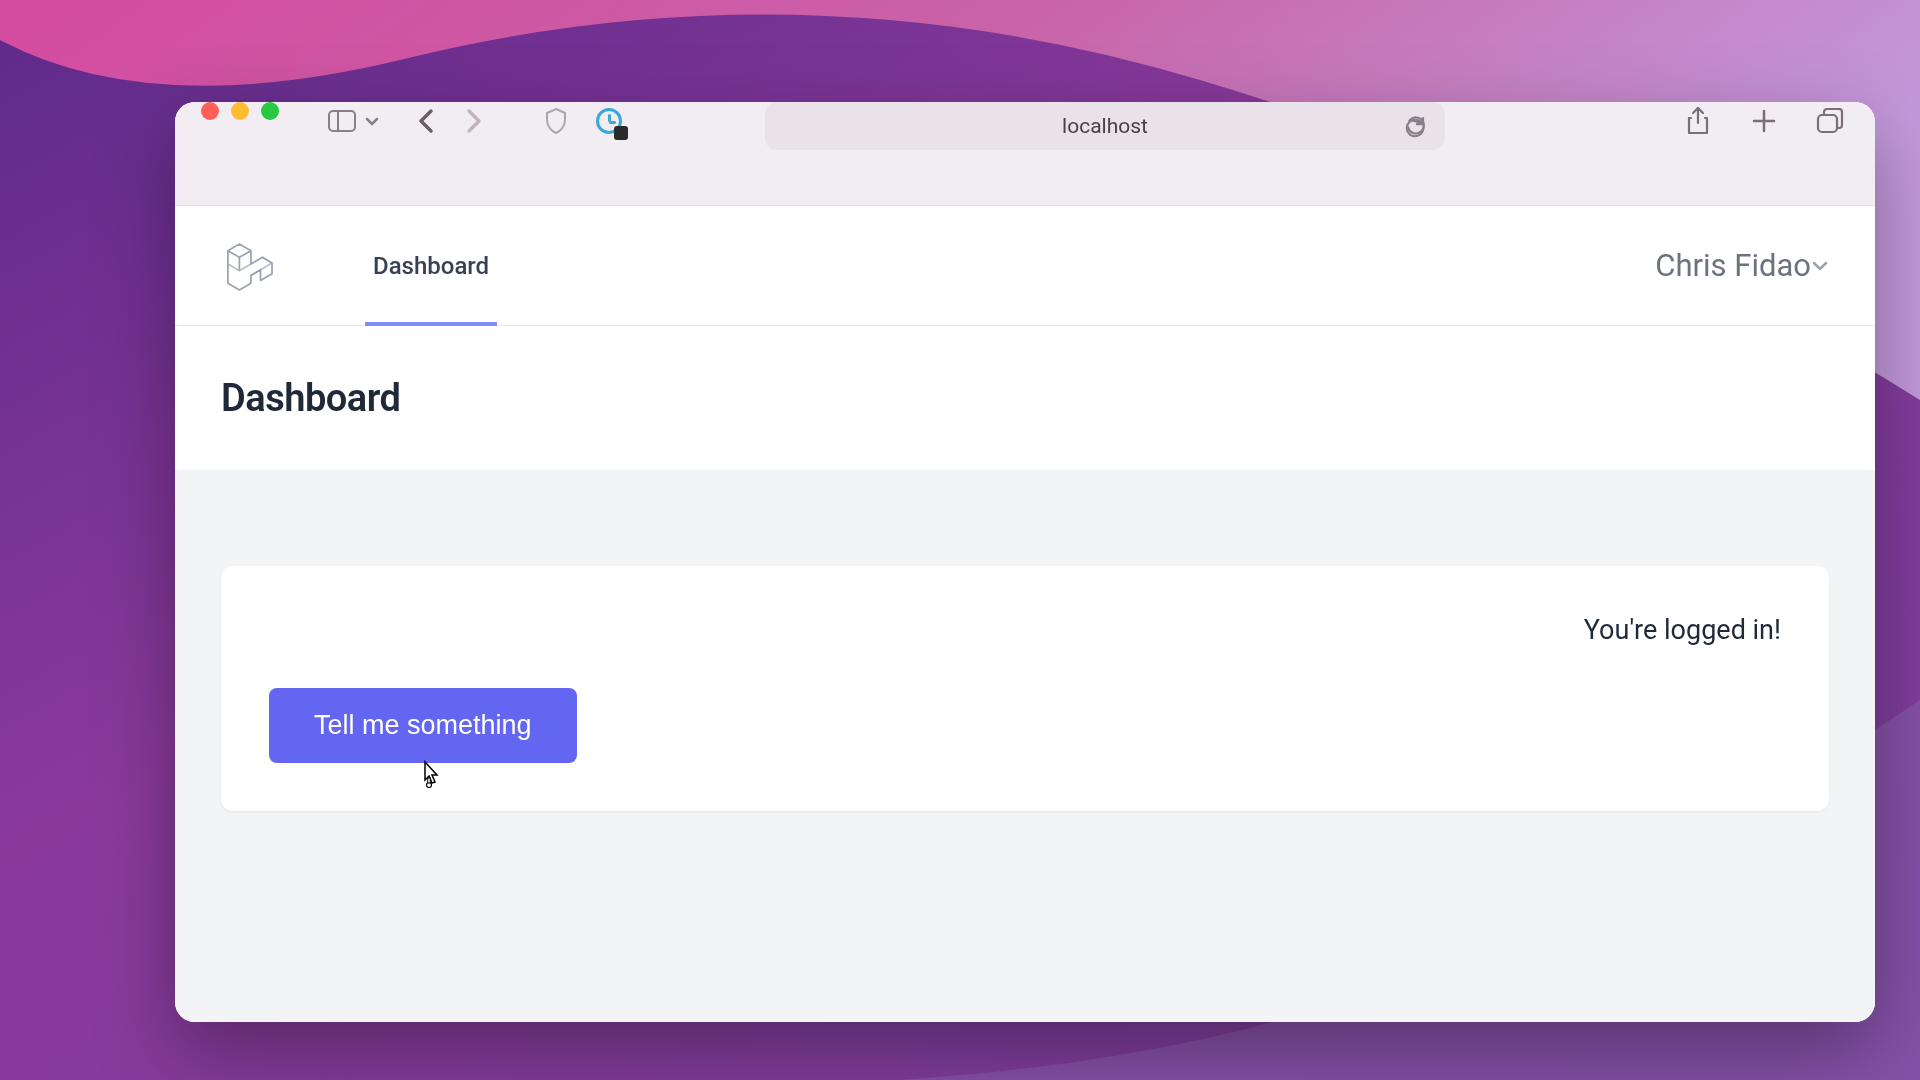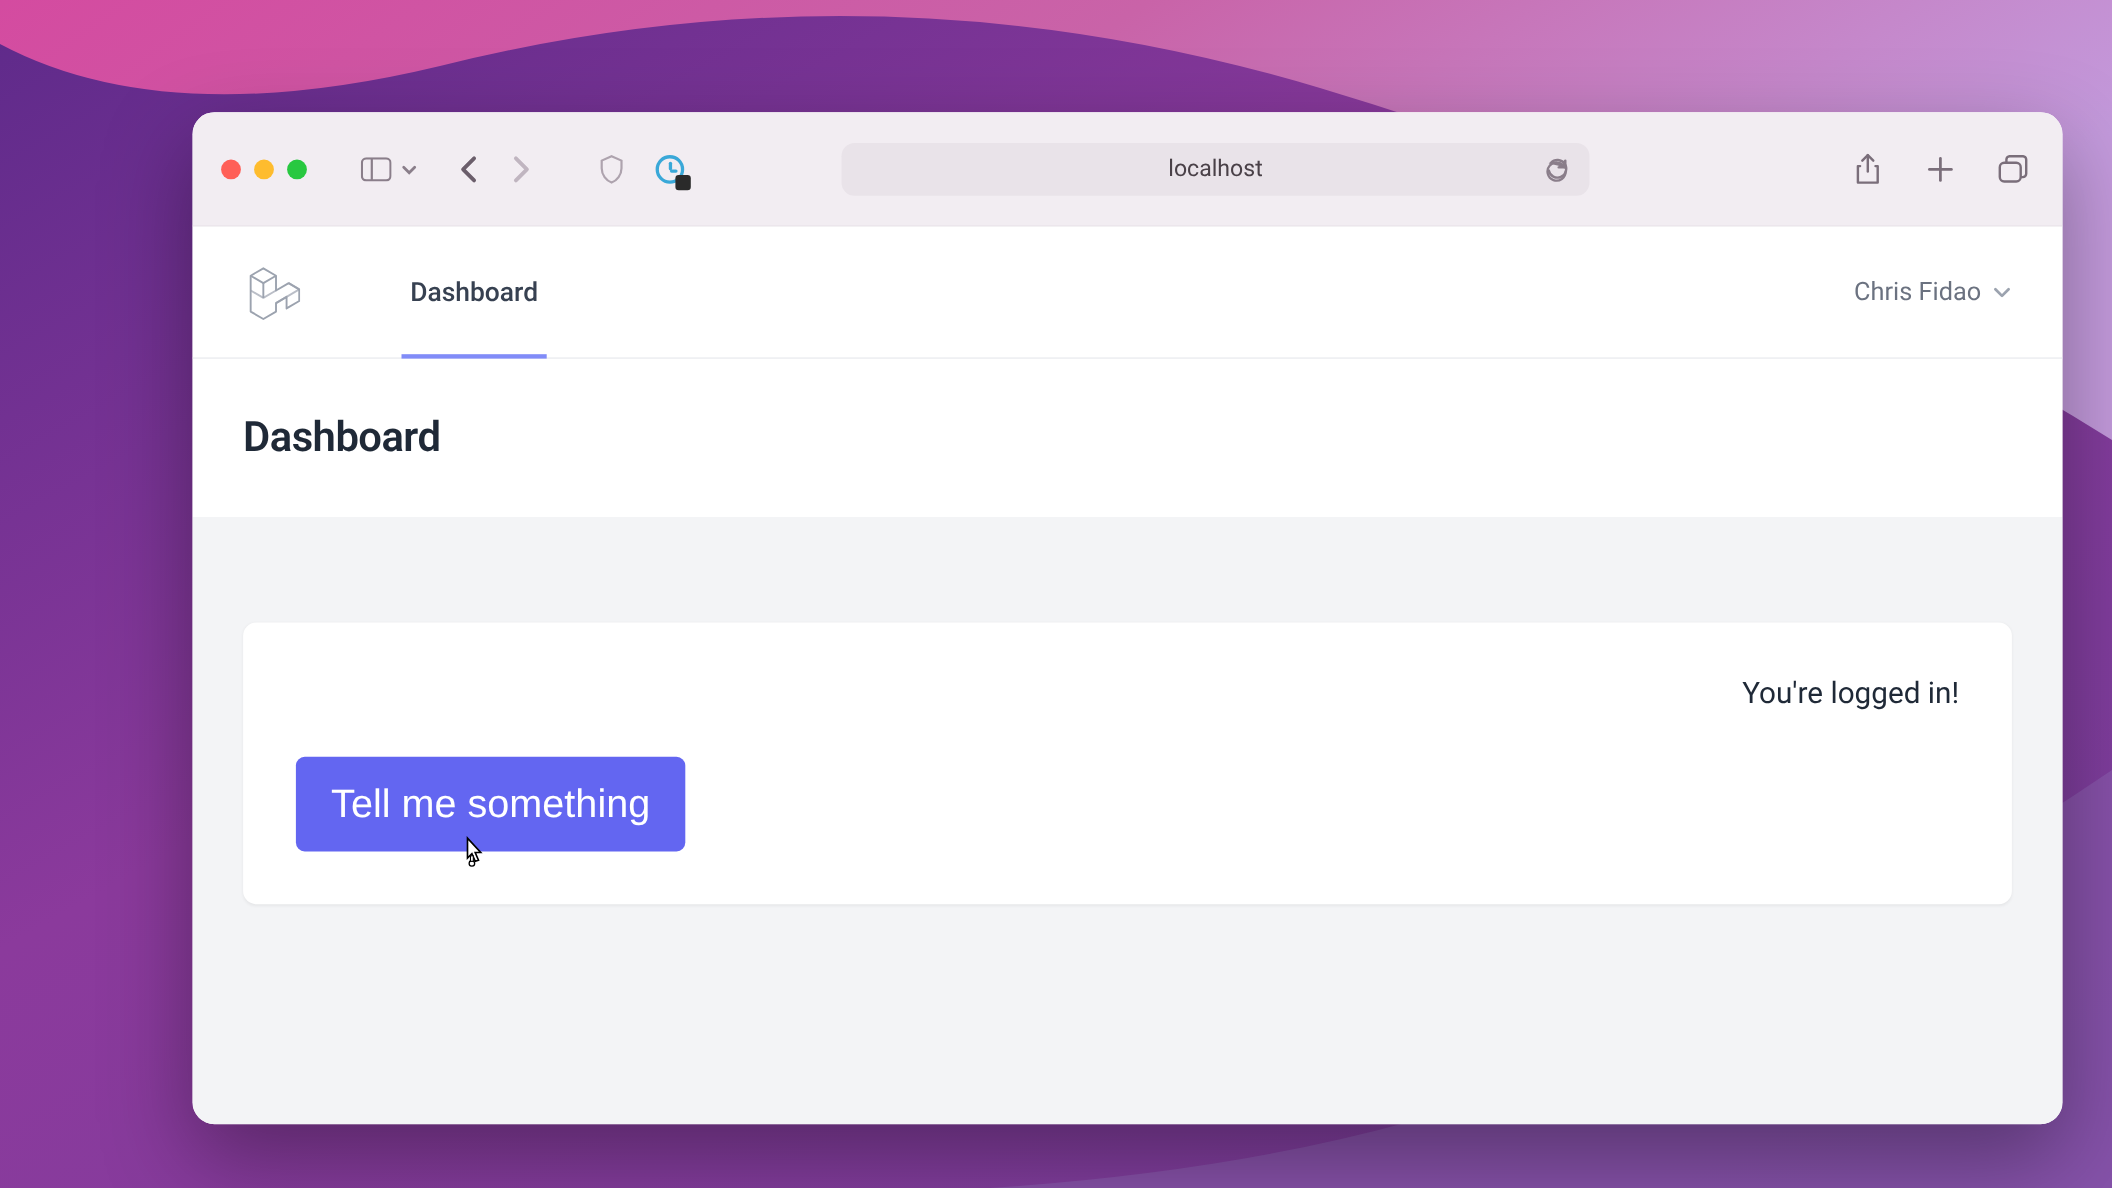--- a/index.html
+++ b/index.html
@@ -32,21 +32,21 @@
       border-radius: 20px;
       box-shadow: 0 30px 80px rgba(0,0,0,0.35);
       overflow: hidden;
       display: flex;
       flex-direction: column;
     }
     .browser-toolbar {
       height: 104px;
       background: #f2edf2;
       display: flex;
-      align-items: center;
+      align-items: flex-start;
       padding: 0 26px;
       gap: 14px;
       border-bottom: 1px solid #e5e0e5;
     }
     .traffic-lights {
       display: flex;
       gap: 12px;
       margin-right: 30px;
     }
     .tl {
@@ -191,23 +191,22 @@
       bottom: 0;
       left: -8px;
       right: -8px;
       height: 4px;
       background: #818cf8;
     }
     .user-menu {
       margin-left: auto;
       display: flex;
       align-items: center;
-      gap: 10px;
       color: #6b7280;
-      font-size: 23px;
+      font-size: 31px;
       cursor: pointer;
     }
     .page-header {
       height: 144px;
       background: #fff;
       box-shadow: 0 1px 3px rgba(0,0,0,0.06);
       padding: 0 46px;
       display: flex;
       align-items: center;
     }
@@ -230,22 +229,22 @@
     }
     .card-text {
       font-size: 27px;
       color: #1f2937;
       margin-bottom: 42px;
       text-align: right;
     }
     .action-btn {
       background: #6366f1;
       color: #fff;
-      font-size: 36px;
-      padding: 22px 32px;
+      font-size: 27px;
+      padding: 22px 45px;
       border: none;
       border-radius: 8px;
       cursor: pointer;
       font-weight: 400;
     }
     .cursor-overlay {
       position: absolute;
       top: 760px;
       left: 415px;
       width: 28px;

